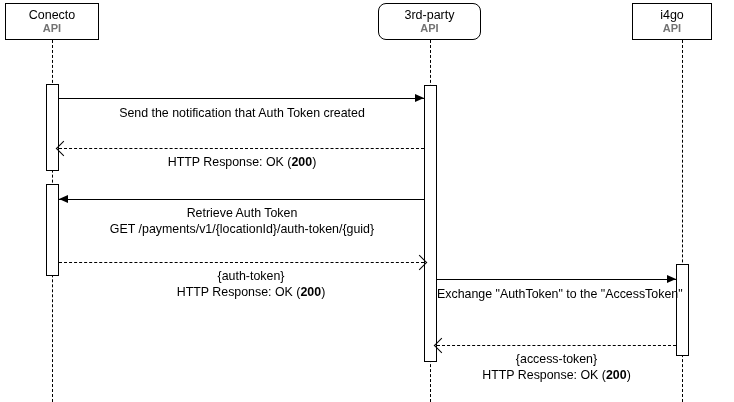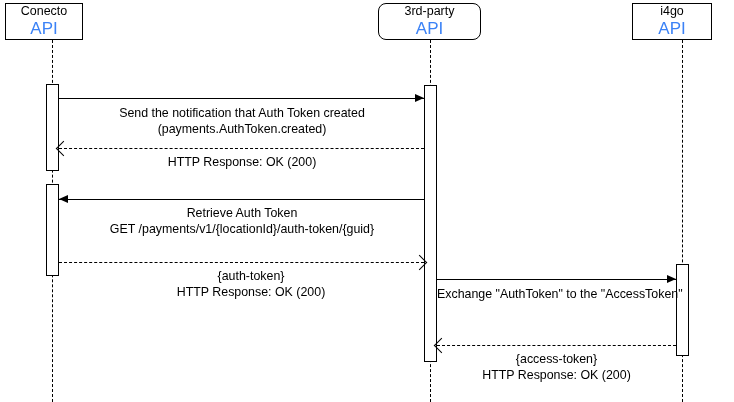--- a/index.html
+++ b/index.html
@@ -31,23 +31,23 @@
     justify-content: center;
     line-height: 1.18;
   }
   .participant .p-name {
     font-size: 12.5px;
     color: #000000;
     font-weight: 400;
     white-space: nowrap;
   }
   .participant .p-sub {
-    font-size: 17px;
-    color: #3b82f6;
-    font-weight: normal;
+    font-size: 11px;
+    color: #737373;
+    font-weight: bold;
     white-space: nowrap;
   }
 
   
   .lifeline {
     position: absolute;
     width: 0;
     border-left: 1.4px dashed #000000;
   }
 
@@ -115,32 +115,32 @@
   
   .msg-label {
     position: absolute;
     text-align: center;
     font-size: 12.4px;
     color: #000000;
     line-height: 1.28;
     white-space: nowrap;
   }
   .msg-label .ln { display: block; }
-  .msg-label b { font-weight: normal; }
+  .msg-label b { font-weight: bold; }
 </style>
 </head>
 <body>
 
 <div id="canvas">
 
   <div class="lifeline" style="left:52px;  top:40px; height:362px;"></div>
   <div class="lifeline" style="left:430px; top:40px; height:362px;"></div>
   <div class="lifeline" style="left:682px; top:40px; height:362px;"></div>
 
-  <div class="participant" style="left:5px; top:3px; width:78px; height:37px;">
+  <div class="participant" style="left:5px; top:3px; width:94px; height:37px;">
     <span class="p-name">Conecto</span>
     <span class="p-sub">API</span>
   </div>
 
   <div class="participant" style="left:378px; top:3px; width:103px; height:37px;border-radius:8px;">
     <span class="p-name">3rd-party</span>
     <span class="p-sub">API</span>
   </div>
 
   <div class="participant" style="left:632px; top:3px; width:80px; height:37px;">
@@ -152,21 +152,20 @@
   <div class="activation" style="left:46px;  top:184px; height:92px;"></div>
   <div class="activation" style="left:424px; top:85px;  height:277px;"></div>
   <div class="activation" style="left:676px; top:264px; height:92px;"></div>
 
   <div class="msg" style="left:59px; top:98px; width:365px;">
     <div class="line"></div>
     <div class="head solid-right" style="right:0;"></div>
   </div>
   <div class="msg-label" style="left:60px; top:106px; width:364px;">
     <span class="ln">Send the notification that Auth Token created</span>
-    <span class="ln">(payments.AuthToken.created)</span>
   </div>
 
   <div class="msg dashed" style="left:59px; top:148px; width:365px;">
     <div class="line"></div>
     <div class="head open-left" style="left:-1px; top:-5px;"></div>
   </div>
   <div class="msg-label" style="left:60px; top:155px; width:364px;">
     <span class="ln">
       <span>HTTP Response: OK (</span><b>200</b><span>)</span>
     </span>

